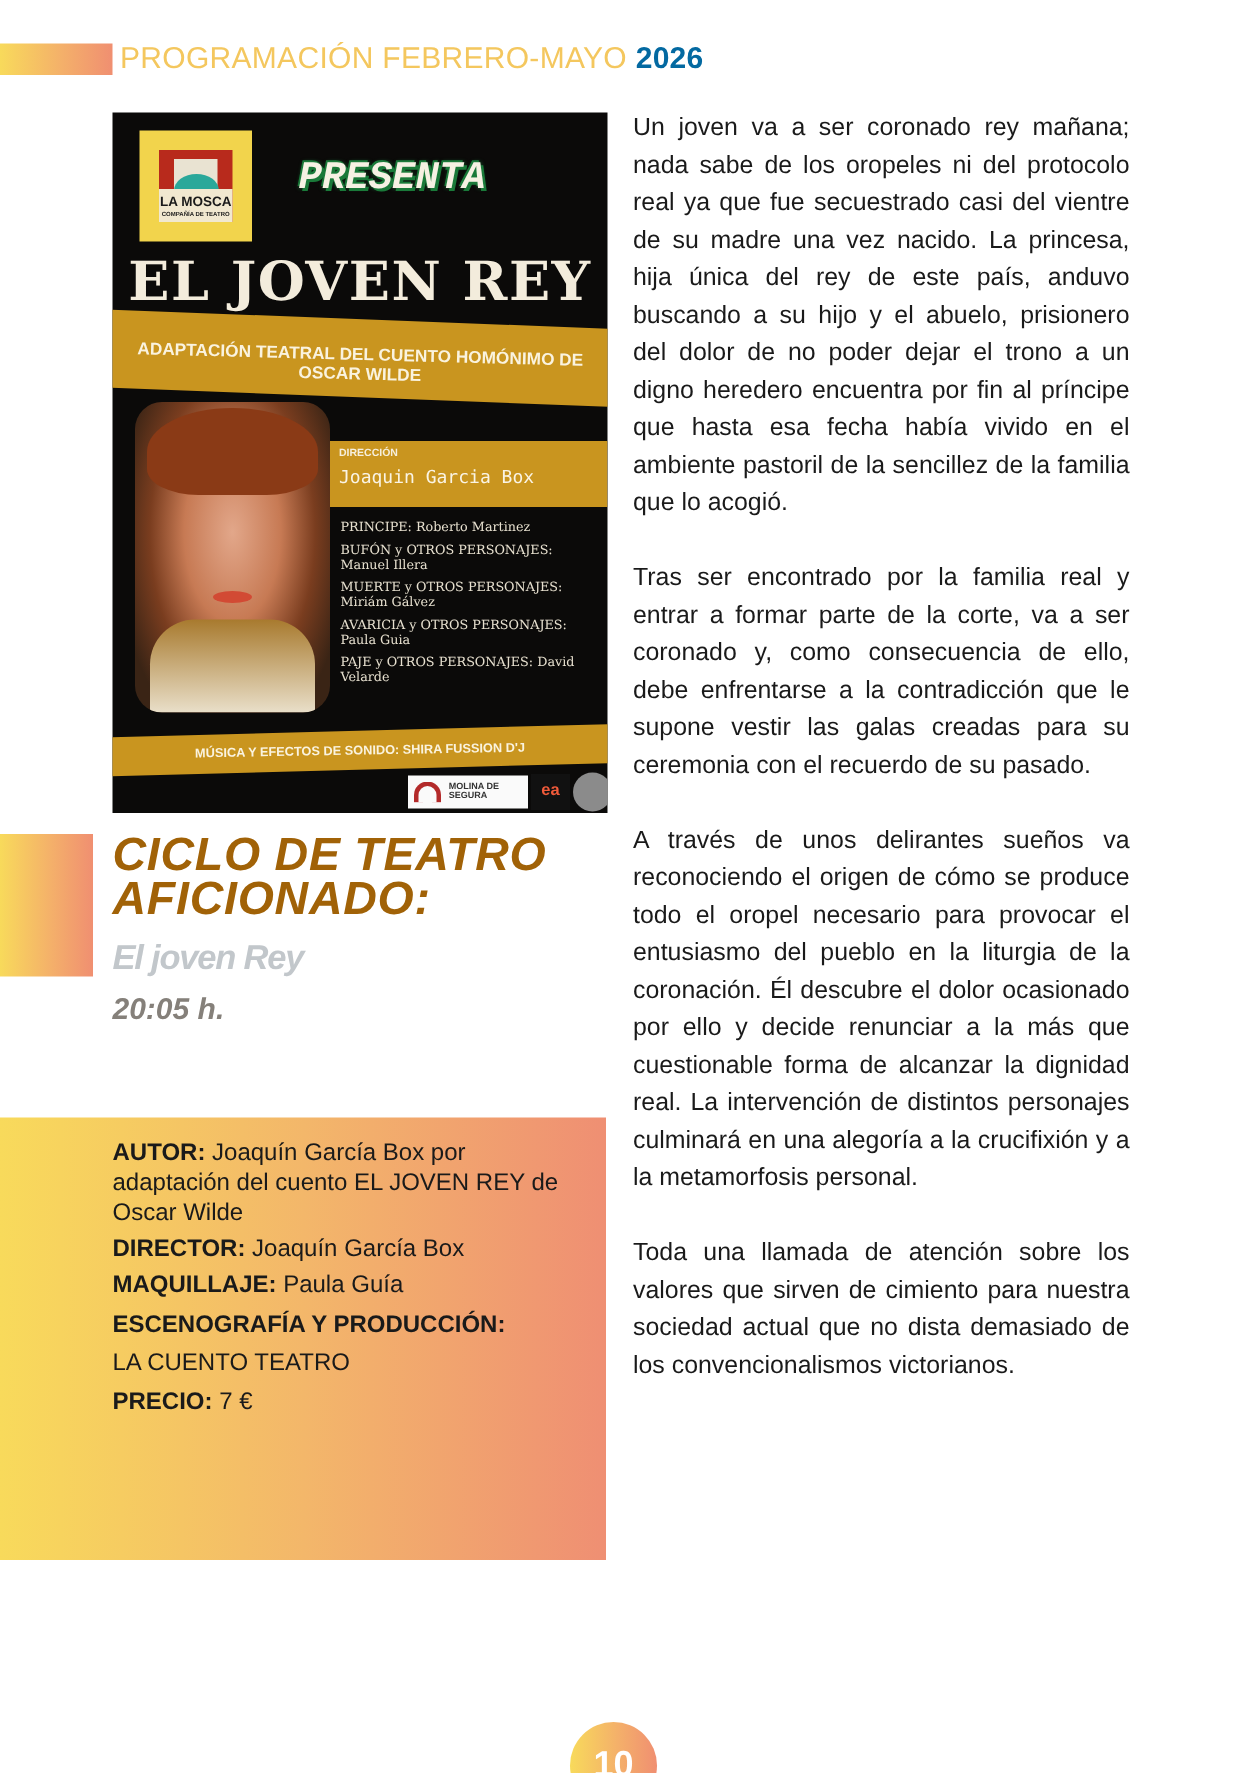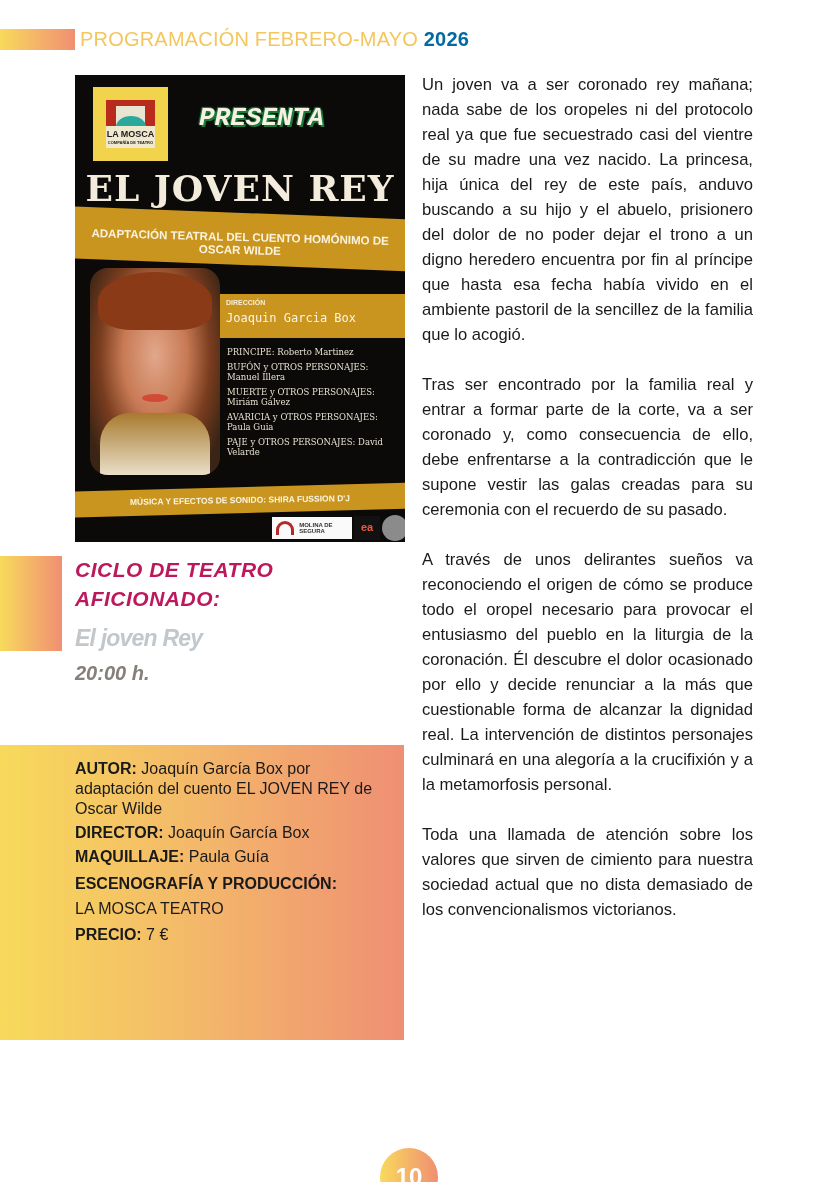--- a/index.html
+++ b/index.html
@@ -38,21 +38,21 @@
   .sponsors { position: absolute; top: 441px; left: 165px; height: 24px; display: flex; gap: 2px; align-items: center; margin-left: 32px; }
   .sp-molina { width: 80px; height: 22px; background: #fafafa; display: flex; align-items: center; padding-left: 4px; gap: 5px; }
   .sp-arch { width: 20px; height: 14px; border: 3px solid #b32a2a; border-bottom: none; border-radius: 10px 10px 0 0; }
   .sp-molina-text { font-size: 6px; font-weight: bold; color: #333; line-height: 6.5px; }
   .sp-ea { width: 26px; height: 24px; background: #111; color: #f05a3a; font-weight: bold; font-size: 11px; text-align: center; line-height: 22px; }
   .sp-round { width: 26px; height: 26px; border-radius: 50%; background: #8b8b8b; }
 
   
   .title-bar { position: absolute; left: 0; top: 556px; width: 62px; height: 95px;
     background: linear-gradient(90deg, #f8da5b 0%, #f4b06a 55%, #f08f71 100%); }
-  .cycle-title { position: absolute; left: 75px; top: 555px; font-size: 21px; font-weight: bold; font-style: italic; color: #be185d; line-height: 29px; letter-spacing: 0.5px; }
+  .cycle-title { position: absolute; left: 75px; top: 555px; font-size: 31px; font-weight: bold; font-style: italic; color: #a16207; line-height: 29px; letter-spacing: 0.5px; }
   .show-name { position: absolute; left: 75px; top: 625px; font-size: 23px; font-weight: bold; font-style: italic; color: #c2c7cb; letter-spacing: -0.8px; }
   .date-line { position: absolute; left: 75px; top: 661px; font-size: 20px; font-weight: bold; font-style: italic; color: #85807a; line-height: 25px; }
 
   
   .credits { position: absolute; left: 0; top: 745px; width: 404px; height: 295px;
     background: linear-gradient(90deg, #f8da5b 0%, #f3b76a 50%, #ef8f73 100%); padding: 14px 20px 12px 75px;
     font-size: 16px; line-height: 20px; color: #1a1a1a; }
   .credit { margin-bottom: 4px; }
   .credit b { font-weight: bold; }
 
@@ -116,28 +116,28 @@
   </div>
 </div>
 
 <div class="title-bar"></div>
 <div class="cycle-title">
   <div>CICLO DE TEATRO</div>
   <div>AFICIONADO:</div>
 </div>
 <div class="show-name">El joven Rey</div>
 <div class="date-line">
-  <div>20:00 h.</div>
+  <div>20:05 h.</div>
 </div>
 
 <div class="credits">
   <div class="credit"><b>AUTOR:</b><span> Joaquín García Box por adaptación del cuento EL JOVEN REY de Oscar Wilde</span></div>
   <div class="credit"><b>DIRECTOR:</b><span> Joaquín García Box</span></div>
   <div class="credit"><b>MAQUILLAJE:</b><span> Paula Guía</span></div>
-  <div class="credit" style="line-height:25px;"><b>ESCENOGRAFÍA Y PRODUCCIÓN:</b><br><span> LA MOSCA TEATRO</span></div>
+  <div class="credit" style="line-height:25px;"><b>ESCENOGRAFÍA Y PRODUCCIÓN:</b><br><span> LA CUENTO TEATRO</span></div>
   <div class="credit"><b>PRECIO:</b><span> 7 €</span></div>
 </div>
 
 <div class="body-col">
   <p class="para">Un joven va a ser coronado rey mañana; nada sabe de los oropeles ni del protocolo real ya que fue secuestrado casi del vientre de su madre una vez nacido. La princesa, hija única del rey de este país, anduvo buscando a su hijo y el abuelo, prisionero del dolor de no poder dejar el trono a un digno heredero encuentra por fin al príncipe que hasta esa fecha había vivido en el ambiente pastoril de la sencillez de la familia que lo acogió.</p>
   <p class="para">Tras ser encontrado por la familia real y entrar a formar parte de la corte, va a ser coronado y, como consecuencia de ello, debe enfrentarse a la contradicción que le supone vestir las galas creadas para su ceremonia con el recuerdo de su pasado.</p>
   <p class="para">A través de unos delirantes sueños va reconociendo el origen de cómo se produce todo el oropel necesario para provocar el entusiasmo del pueblo en la liturgia de la coronación. Él descubre el dolor ocasionado por ello y decide renunciar a la más que cuestionable forma de alcanzar la dignidad real. La intervención de distintos personajes culminará en una alegoría a la crucifixión y a la metamorfosis personal.</p>
   <p class="para">Toda una llamada de atención sobre los valores que sirven de cimiento para nuestra sociedad actual que no dista demasiado de los convencionalismos victorianos.</p>
 </div>
 

